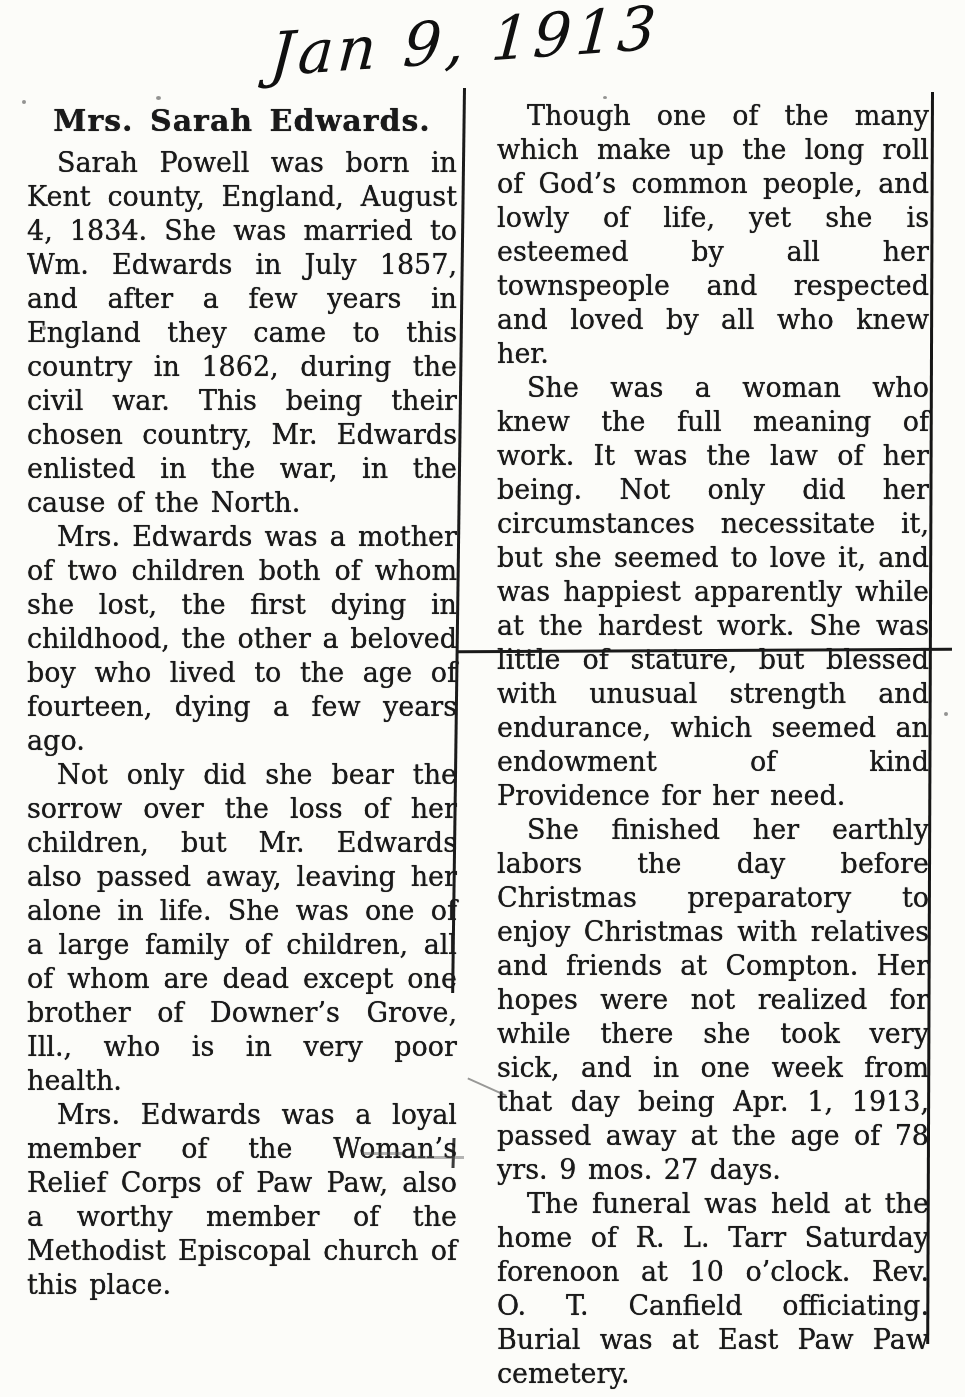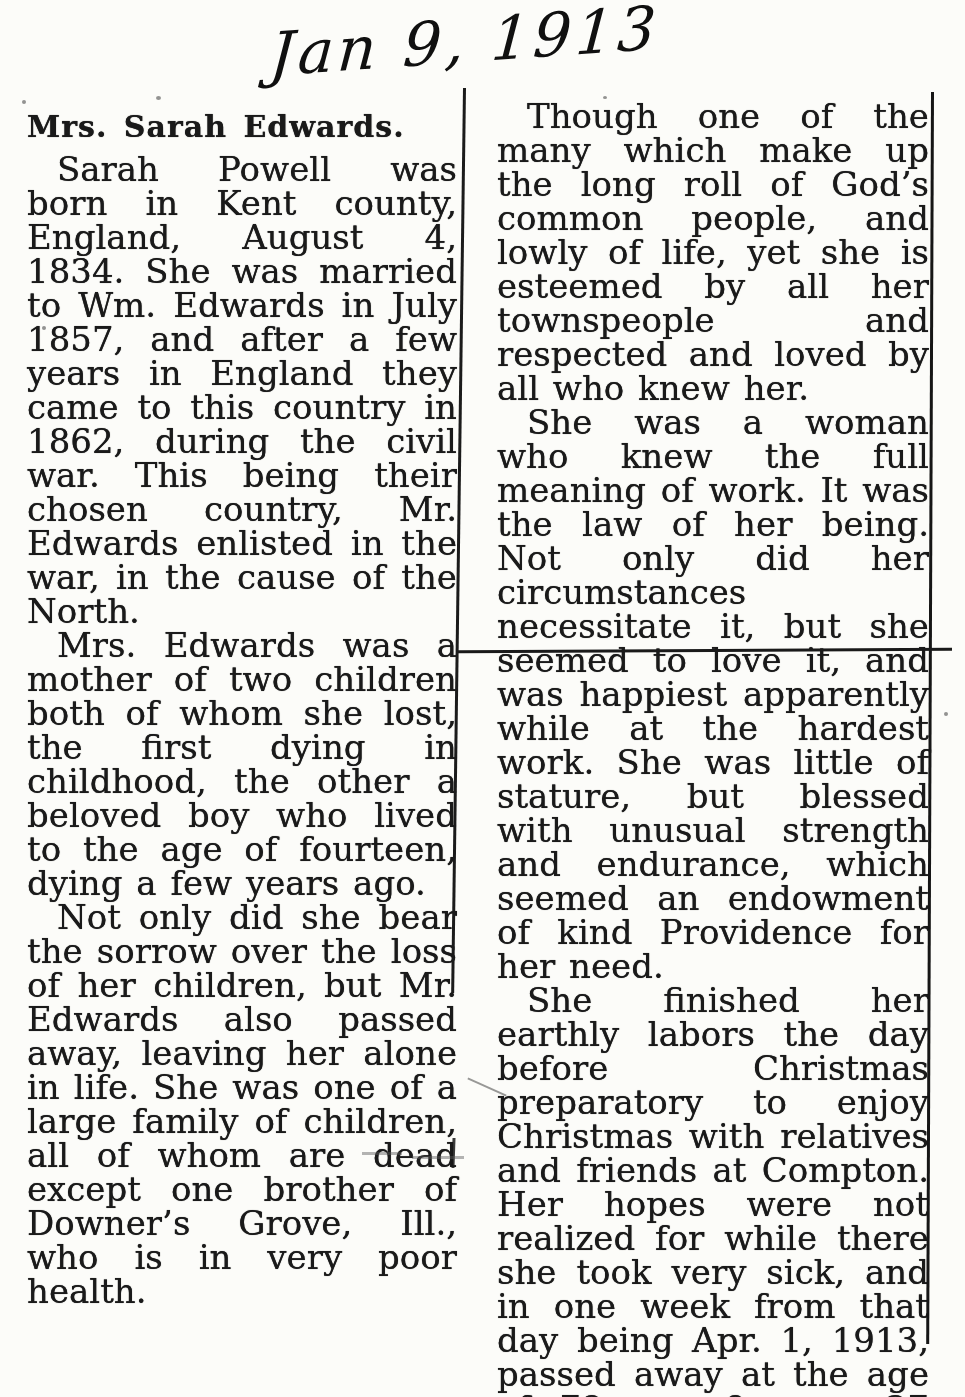--- a/index.html
+++ b/index.html
@@ -28,31 +28,32 @@
     transform: rotate(-4deg) skewX(-8deg);
     white-space: nowrap;
   }
 
   
   .col { position: absolute; top: 99px; }
   .col-left  { left: 27px;  width: 430px; }
   .col-right { left: 497px; width: 432px; }
 
   .title {
-    margin: 10px 0 8px 0;
+    margin: 4px 0 8px 0;
     font-size: 30px;
     font-weight: bold;
+    text-align: center;
     letter-spacing: 1px;
     word-spacing: 5px;
     text-shadow: 0 0 0.8px #1a1a1a;
   }
 
   .col p {
     margin: 0;
-    font-size: 34px;
+    font-size: 27px;
     line-height: 34px;
     text-align: justify;
     text-indent: 30px;
     word-spacing: 3px;
     text-shadow: 0 0 0.7px #222;
   }
 
   
   .divider {
     position: absolute;
@@ -106,20 +107,21 @@
 
 <div class="page">
 
   <div class="date">Jan 9, 1913</div>
 
   <div class="col col-left">
     <h1 class="title">Mrs. Sarah Edwards.</h1>
     <p>Sarah Powell was born in Kent county, England, August 4, 1834. She was married to Wm. Edwards in July 1857, and after a few years in England they came to this country in 1862, during the civil war. This being their chosen country, Mr. Edwards enlisted in the war, in the cause of the North.</p>
     <p>Mrs. Edwards was a mother of two children both of whom she lost, the first dying in childhood, the other a beloved boy who lived to the age of fourteen, dying a few years ago.</p>
     <p>Not only did she bear the sorrow over the loss of her children, but Mr. Edwards also passed away, leaving her alone in life. She was one of a large family of children, all of whom are dead except one brother of Downer’s Grove, Ill., who is in very poor health.</p>
+    <p>Mrs. Edwards was a loyal member of the Woman’s Relief Corps of Paw Paw, also a worthy member of the Methodist Episcopal church of this place.</p>
   </div>
 
   <div class="col col-right">
     <p>Though one of the many which make up the long roll of God’s common people, and lowly of life, yet she is esteemed by all her townspeople and respected and loved by all who knew her.</p>
     <p>She was a woman who knew the full meaning of work. It was the law of her being. Not only did her circumstances necessitate it, but she seemed to love it, and was happiest apparently while at the hardest work. She was little of stature, but blessed with unusual strength and endurance, which seemed an endowment of kind Providence for her need.</p>
     <p>She finished her earthly labors the day before Christmas preparatory to enjoy Christmas with relatives and friends at Compton. Her hopes were not realized for while there she took very sick, and in one week from that day being Apr. 1, 1913, passed away at the age of 78 yrs. 9 mos. 27 days.</p>
     <p>The funeral was held at the home of R. L. Tarr Saturday forenoon at 10 o’clock. Rev. O. T. Canfield officiating. Burial was at East Paw Paw cemetery.</p>
   </div>
 
   <div class="divider"></div>

